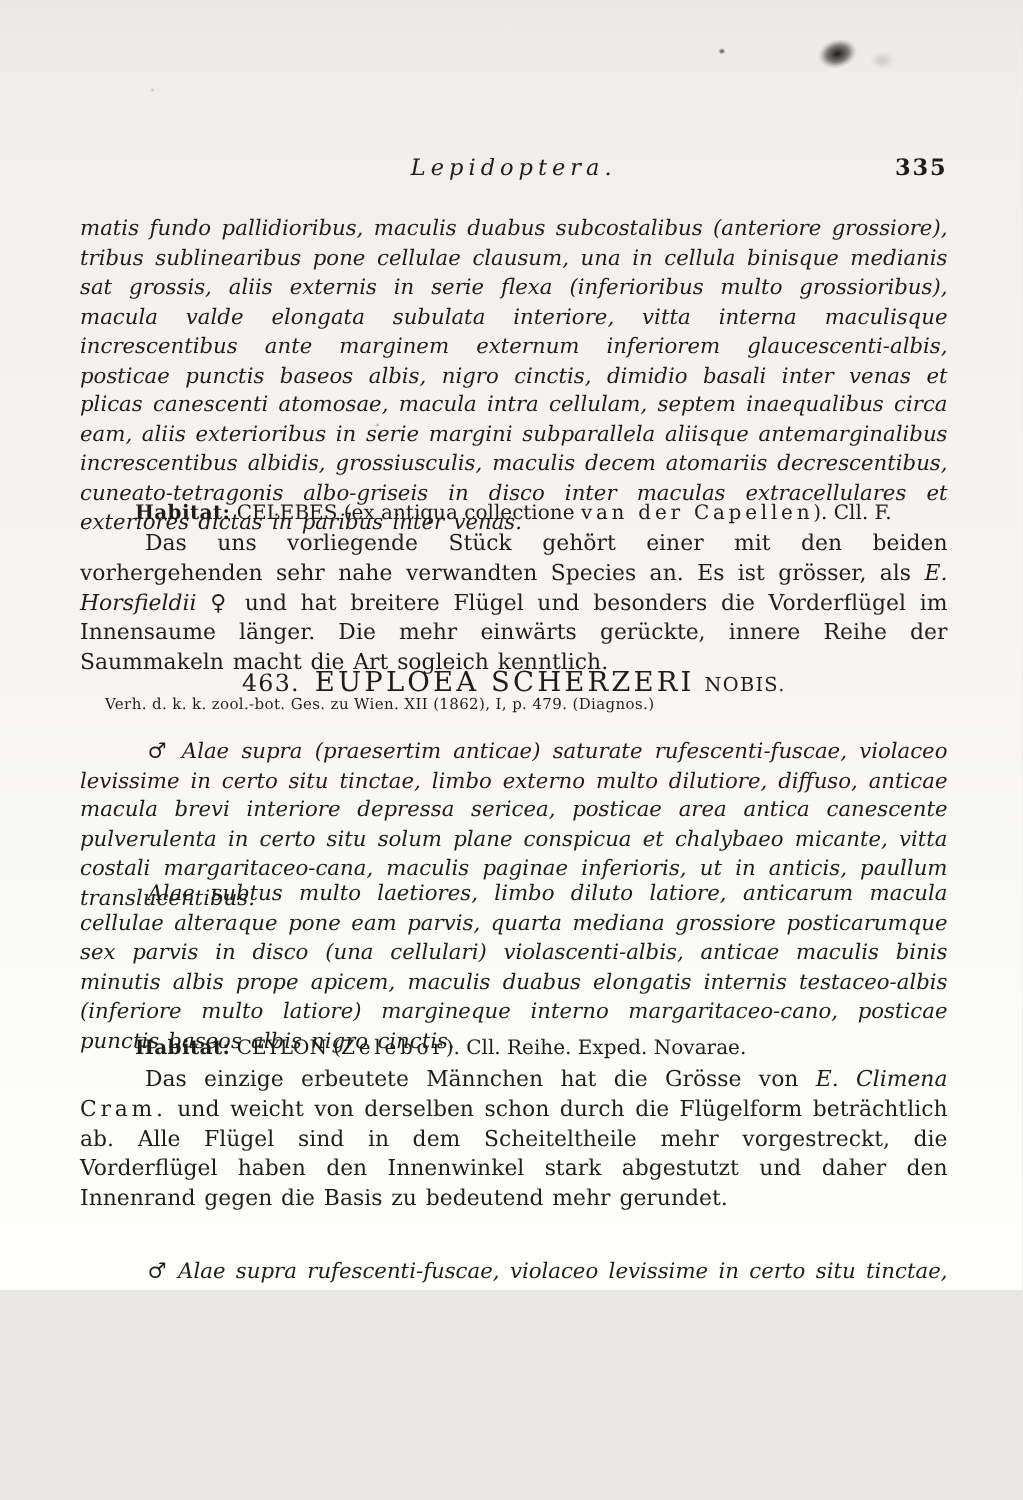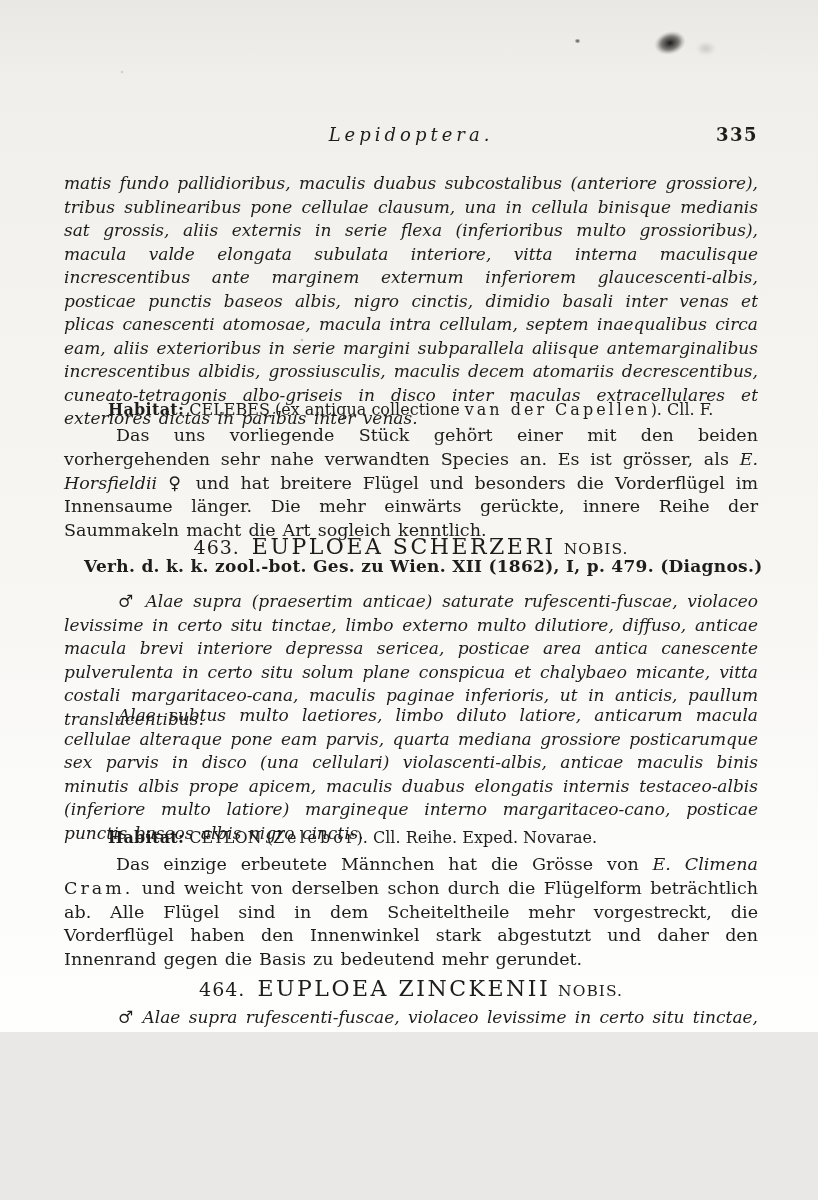--- a/index.html
+++ b/index.html
@@ -78,22 +78,22 @@
   }
   .heading-463 { top: 534px; }
   .heading-464 { top: 976px; }
   .species-heading .num    { font-size: 19px; letter-spacing: 1px; margin-right: 12px; }
   .species-heading .name   { font-size: 22px; letter-spacing: 2.5px; }
   .species-heading .author { font-size: 15.5px; letter-spacing: 1px; margin-left: 8px; }
   
   .reference {
     position: absolute;
     left: 84px; top: 556px; width: 620px;
-    font-size: 17px; letter-spacing: 0.3px;
-    font-weight: 700;
+    font-size: 12px; letter-spacing: 0.3px;
+    font-weight: 400;
     white-space: nowrap;
   }
   
   .artifact { position: absolute; border-radius: 50%; pointer-events: none; }
   .blob-main {
     left: 652px; top: 30px; width: 36px; height: 26px;
     background: radial-gradient(closest-side,
       rgba(16,15,14,0.95), rgba(42,40,37,0.6) 48%,
       rgba(85,82,78,0.22) 72%, transparent 88%);
     transform: rotate(-16deg);
@@ -151,19 +151,16 @@
   <div class="reference">Verh. d. k. k. zool.-bot. Ges. zu Wien. XII (1862), I, p. 479. (Diagnos.)</div>
 
   <p class="block latin diagnosis diag-463-upper">♂ Alae supra (praesertim anticae) saturate rufescenti-fuscae, violaceo levissime in certo situ tinctae, limbo externo multo dilutiore, diffuso, anticae macula brevi interiore depressa sericea, posticae area antica canescente pulverulenta in certo situ solum plane conspicua et chalybaeo micante, vitta costali margaritaceo-cana, maculis paginae inferioris, ut in anticis, paullum translucentibus.</p>
 
   <p class="block latin diagnosis diag-463-under">Alae subtus multo laetiores, limbo diluto latiore, anticarum macula cellulae alteraque pone eam parvis, quarta mediana grossiore posticarumque sex parvis in disco (una cellulari) violascenti-albis, anticae maculis binis minutis albis prope apicem, maculis duabus elongatis internis testaceo-albis (inferiore multo latiore) margineque interno margaritaceo-cano, posticae punctis baseos albis nigro cinctis.</p>
 
   <p class="block habitat habitat-ceylon"><b>Habitat:</b> <span>CEYLON (</span><span class="spaced">Zelebor</span><span>). Cll. Reihe. Exped. Novarae.</span></p>
 
   <p class="block german german-2"><span>Das einzige erbeutete Männchen hat die Grösse von </span><i class="sp-name">E. Climena</i> <span class="spaced">Cram.</span><span> und weicht von derselben schon durch die Flügelform beträchtlich ab. Alle Flügel sind in dem Scheiteltheile mehr vorgestreckt, die Vorderflügel haben den Innenwinkel stark abgestutzt und daher den Innenrand gegen die Basis zu bedeutend mehr gerundet.</span></p>
 
-  <div class="block species-heading heading-464">
-    <span class="num">464.</span><span class="name">EUPLOEA ZINCKENII</span><span class="author">NOBIS.</span>
-  </div>
 
   <p class="block latin diagnosis diag-464">♂ Alae supra rufescenti-fuscae, violaceo levissime in certo situ tinctae, anticae limbo externo dilutiore, saepe macula discali parva et nonnunquam altera in cellula violascentibus, albo notatis, posticae margine costali margaritaceo-cano, area antica</p>
 
 </div>
 
 </body></html>

